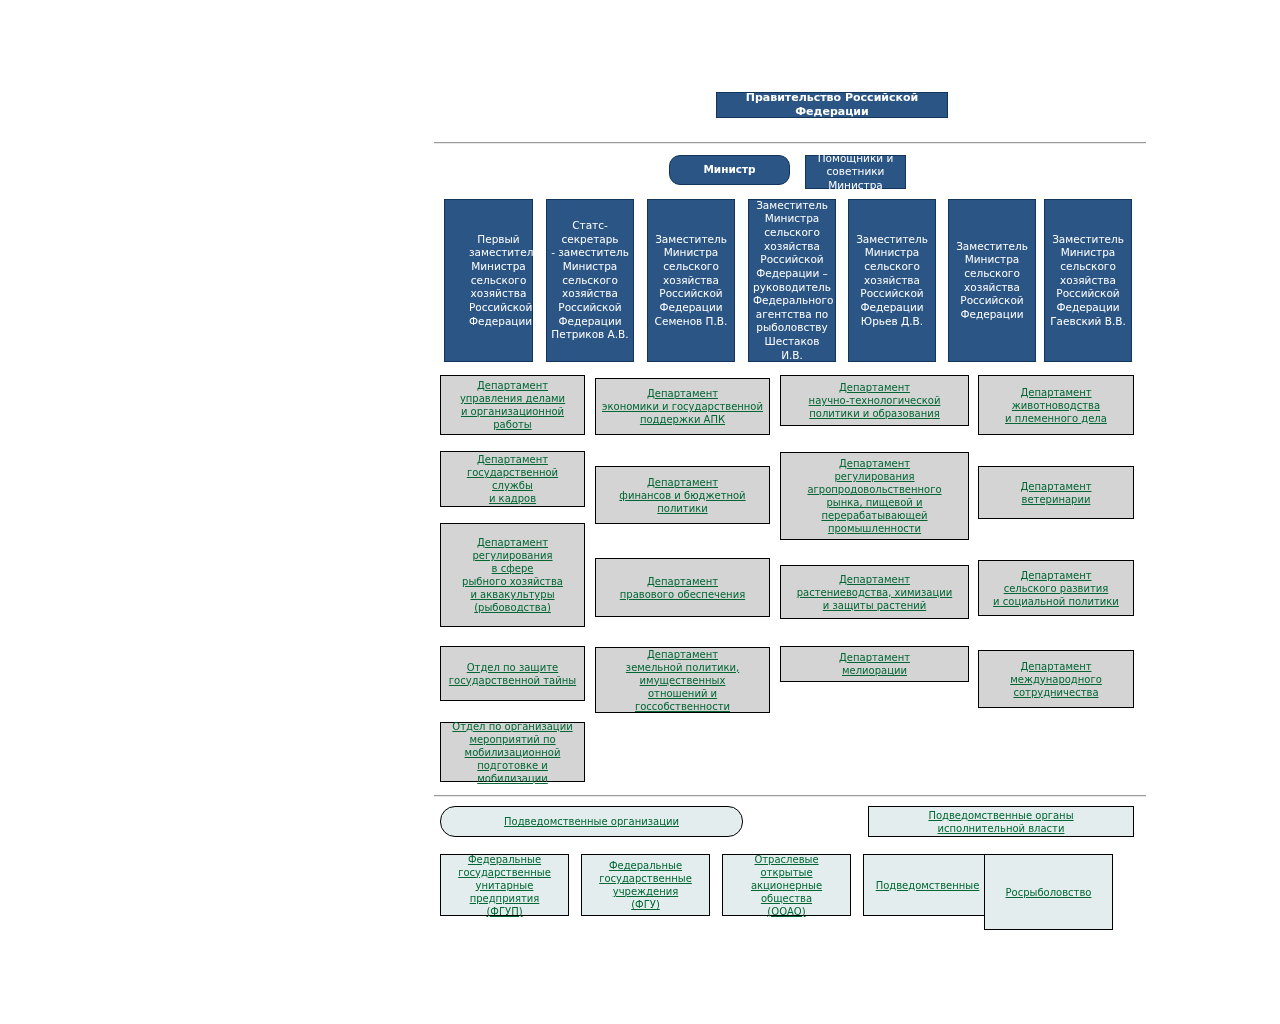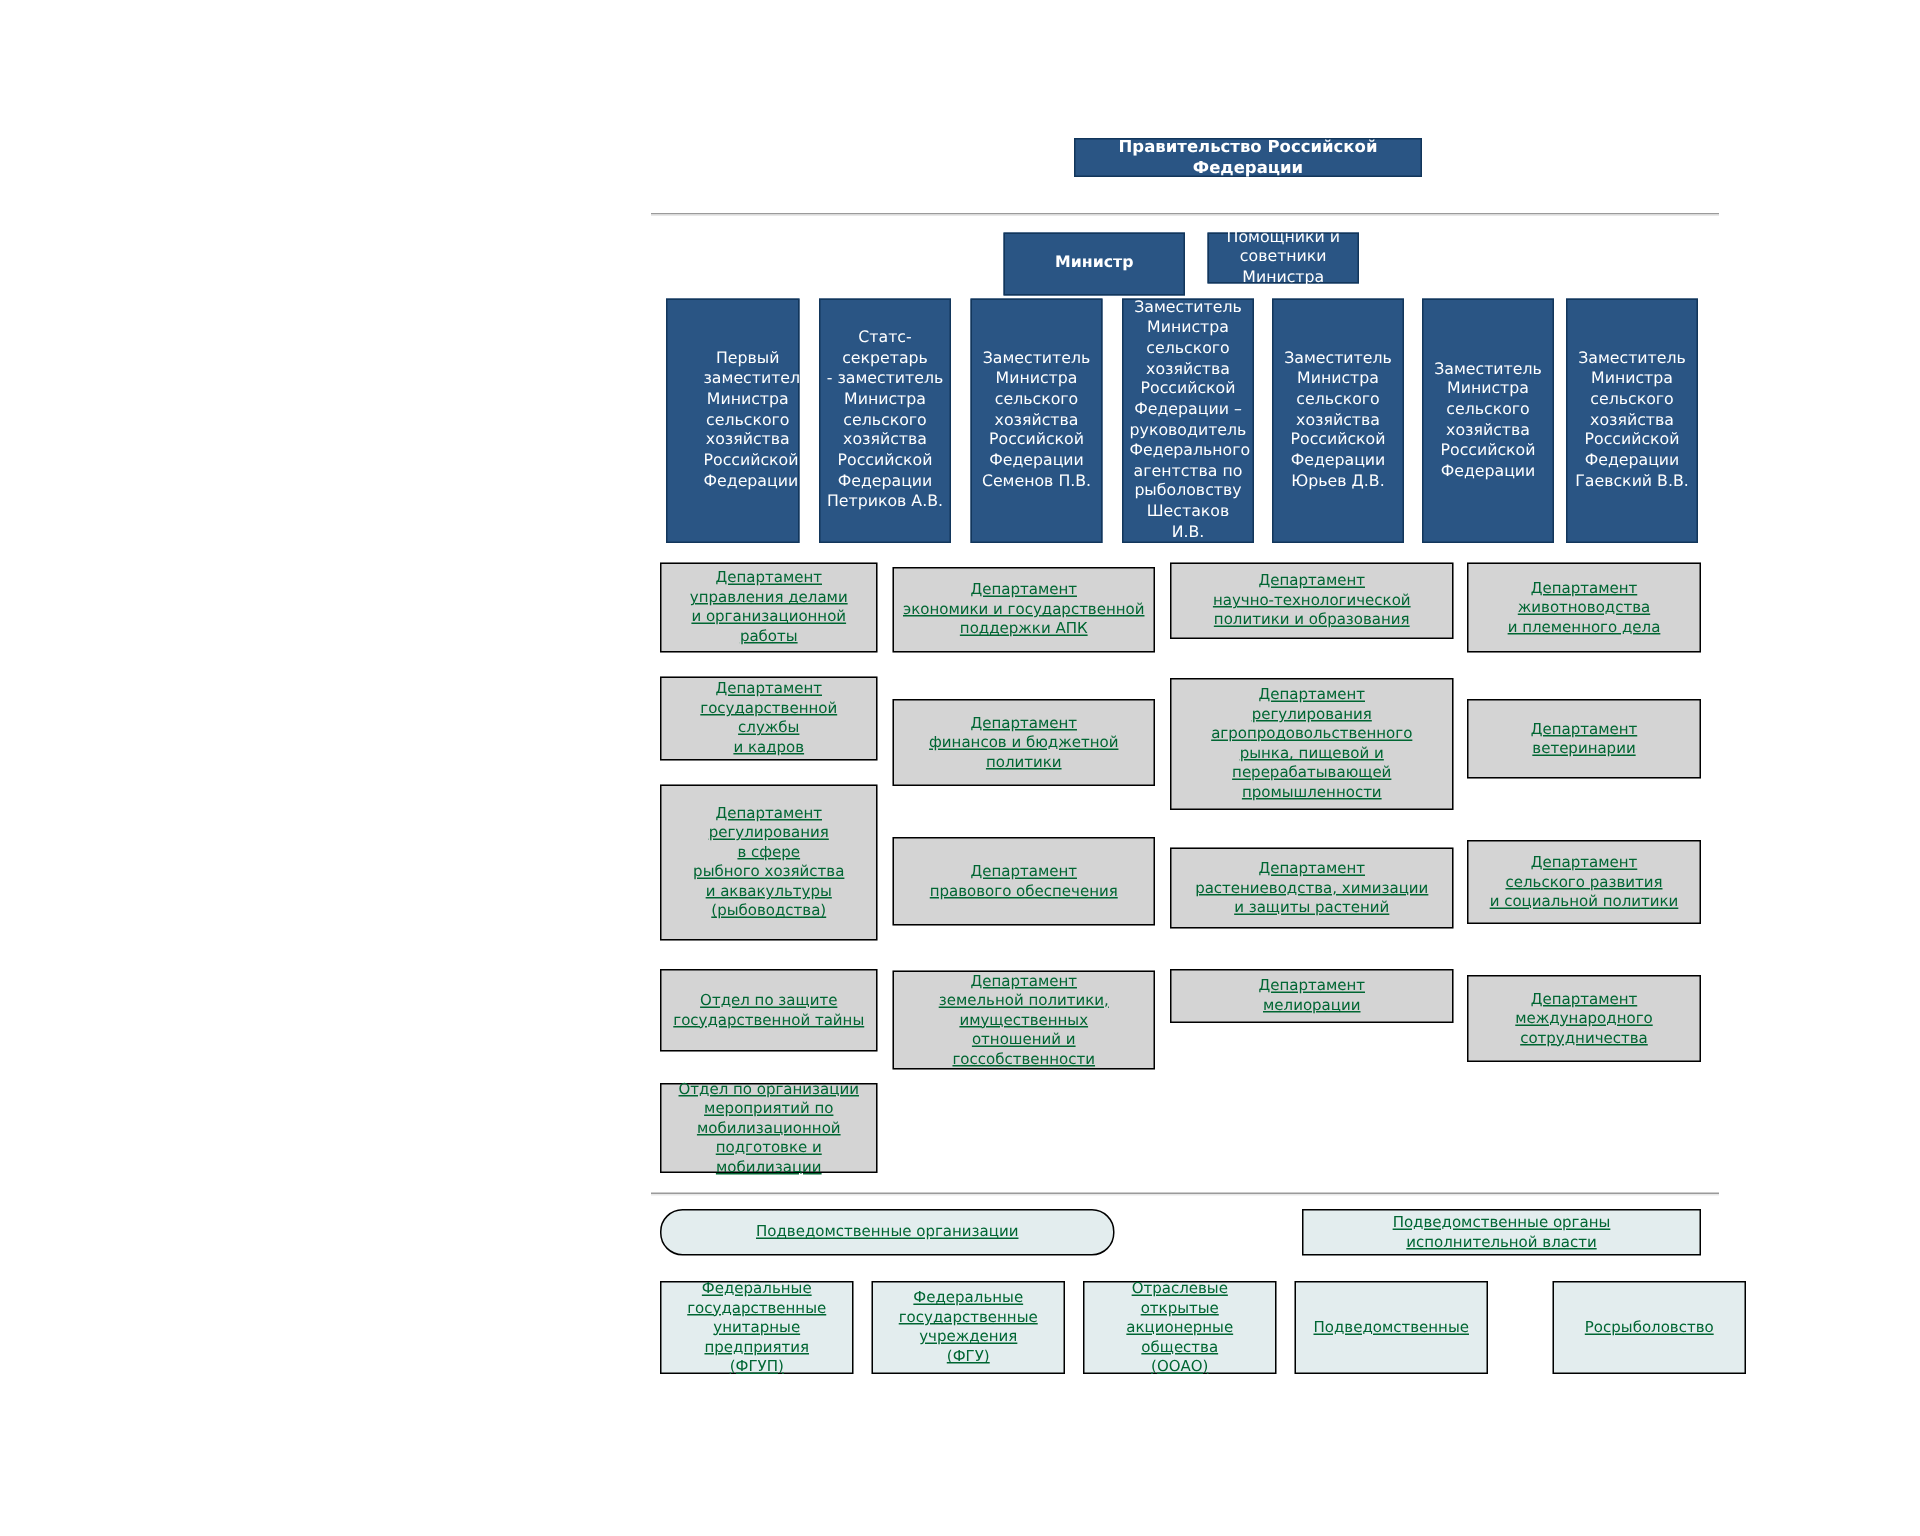--- a/index.html
+++ b/index.html
@@ -94,21 +94,21 @@
 <body>
 
 <div id="chart-root">
 
   <div class="node navy top-gov" style="left:673px; top:92px; width:232px; height:26px;margin-left:43px;">
     <span class="txt line-break">Правительство Российской Федерации</span>
   </div>
 
   <div class="rule" style="left:434px; top:142px; width:712px;"></div>
 
-  <div class="node navy" style="left:669px; top:155px; width:121px; height:42px;">
+  <div class="node navy" style="left:669px; top:155px; width:121px; height:30px;border-radius:11px;">
     <span class="txt line-break">Министр</span>
   </div>
 
   <div class="node navy" style="left:805px; top:155px; width:101px; height:34px; font-weight:normal;">
     <span class="txt line-break">Помощники и
 советники Министра</span>
   </div>
 
   <div class="node navy" style="left:444px; top:199px; width:89px; height:163px; font-weight:normal;padding-left:24px;">
     <span class="txt line-break">Первый
@@ -293,17 +293,17 @@
 (ФГУ)</span>
   </div>
   <div class="node sub" style="left:722px; top:854px; width:129px; height:62px;">
     <span class="txt line-break">Отраслевые открытые
 акционерные общества
 (ООАО)</span>
   </div>
   <div class="node sub" style="left:863px; top:854px; width:129px; height:62px;">
     <span class="txt line-break">Подведомственные</span>
   </div>
-  <div class="node sub" style="left:1035px; top:854px; width:129px; height:62px;">
+  <div class="node sub" style="left:984px; top:854px; width:129px; height:76px;">
     <span class="txt line-break">Росрыболовство</span>
   </div>
 
 </div>
 
 </body></html>

